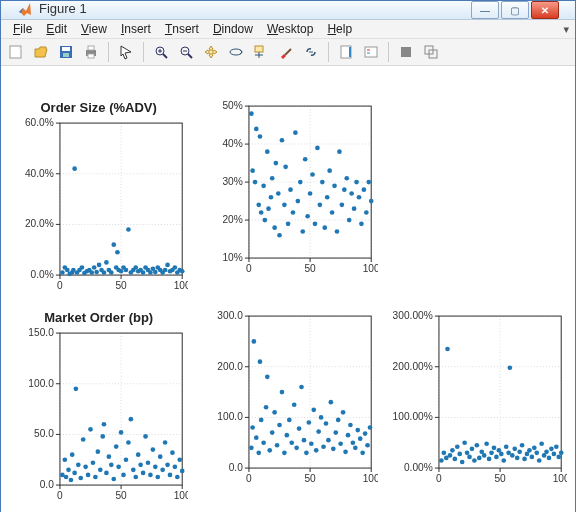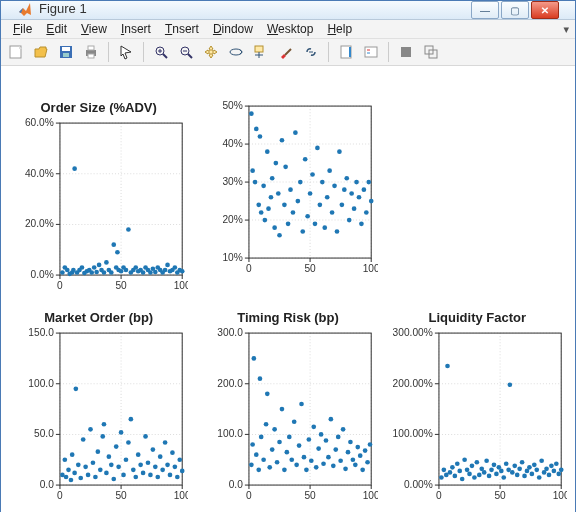--- a/index.html
+++ b/index.html
@@ -415,21 +415,20 @@
               <circle class="point" cx="158" cy="146" r="2.3"></circle>
               <circle class="point" cx="160.4" cy="124" r="2.3"></circle>
               <circle class="point" cx="162.8" cy="138" r="2.3"></circle>
               <circle class="point" cx="165.2" cy="148" r="2.3"></circle>
               <circle class="point" cx="167.6" cy="131" r="2.3"></circle>
               <circle class="point" cx="170" cy="142" r="2.3"></circle>
             </svg>
           </div>
         </div>
       <div class="cell bot2">
-          <div class="plot-title">Timing Risk (bp)</div>
           <div class="plot">
             <svg class="axes" viewBox="0 0 176 176" preserveAspectRatio="none">
               <line class="grid-line" x1="50" y1="6" x2="50" y2="156"></line>
               <line class="grid-line" x1="110" y1="6" x2="110" y2="156"></line>
               <line class="grid-line" x1="170" y1="6" x2="170" y2="156"></line>
               <line class="grid-line" x1="50" y1="156" x2="170" y2="156"></line>
               <line class="grid-line" x1="50" y1="106" x2="170" y2="106"></line>
               <line class="grid-line" x1="50" y1="56" x2="170" y2="56"></line>
               <line class="grid-line" x1="50" y1="6" x2="170" y2="6"></line>
               <rect class="axis-line" x="50" y="6" width="120" height="150"></rect>
@@ -496,21 +495,20 @@
               <circle class="point" cx="156.8" cy="118.5" r="2.3"></circle>
               <circle class="point" cx="159.2" cy="127" r="2.3"></circle>
               <circle class="point" cx="161.60000000000002" cy="141" r="2.3"></circle>
               <circle class="point" cx="164" cy="122" r="2.3"></circle>
               <circle class="point" cx="166.39999999999998" cy="133.5" r="2.3"></circle>
               <circle class="point" cx="168.8" cy="116" r="2.3"></circle>
             </svg>
           </div>
         </div>
       <div class="cell bot3">
-          <div class="plot-title">Liquidity Factor</div>
           <div class="plot">
             <svg class="axes" viewBox="0 0 176 176" preserveAspectRatio="none">
               <line class="grid-line" x1="50" y1="6" x2="50" y2="156"></line>
               <line class="grid-line" x1="110" y1="6" x2="110" y2="156"></line>
               <line class="grid-line" x1="170" y1="6" x2="170" y2="156"></line>
               <line class="grid-line" x1="50" y1="156" x2="170" y2="156"></line>
               <line class="grid-line" x1="50" y1="106" x2="170" y2="106"></line>
               <line class="grid-line" x1="50" y1="56" x2="170" y2="56"></line>
               <line class="grid-line" x1="50" y1="6" x2="170" y2="6"></line>
               <rect class="axis-line" x="50" y="6" width="120" height="150"></rect>

